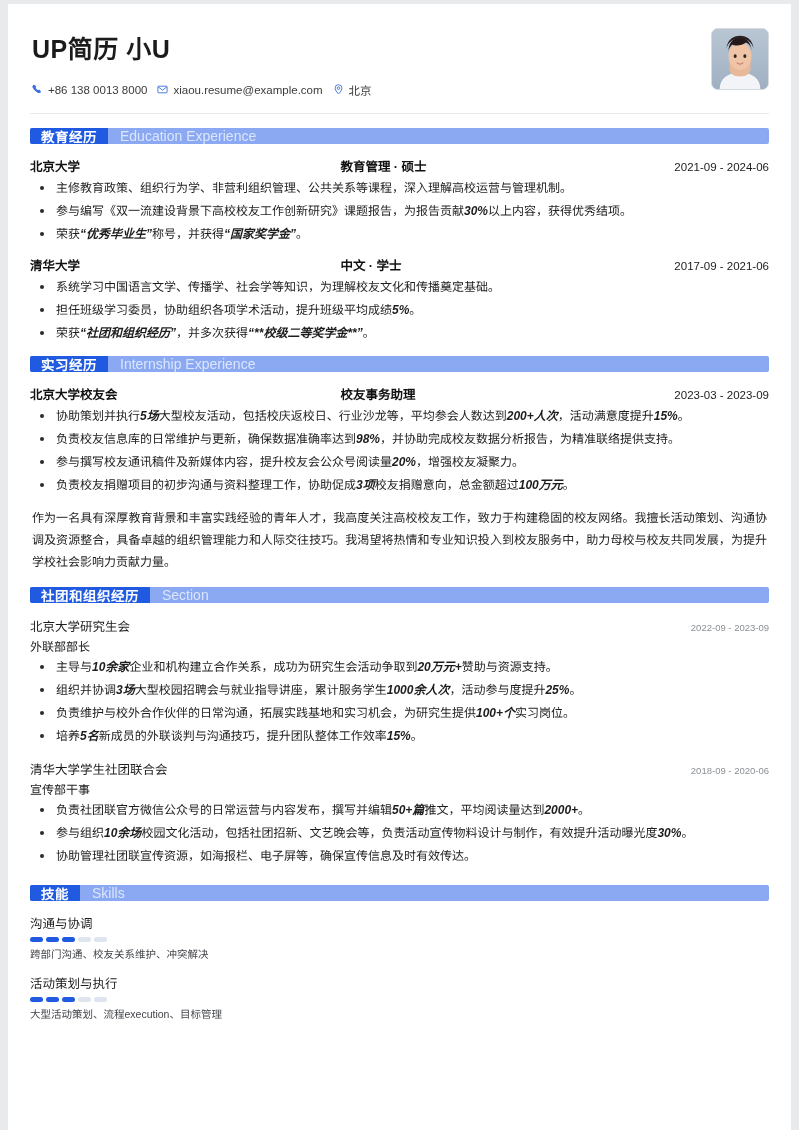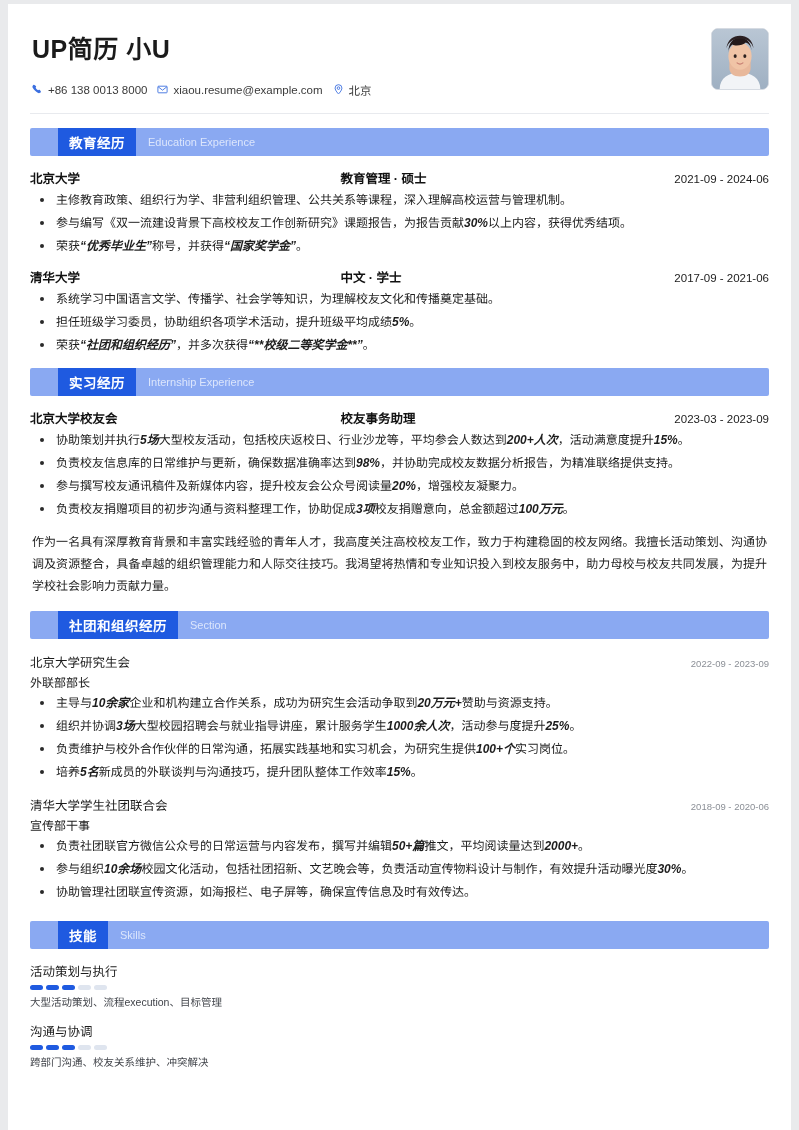--- a/index.html
+++ b/index.html
@@ -65,41 +65,40 @@
   .rule {
     height: 1px;
     background: #e8eaee;
     margin: 15px 0 0 0;
   }
 
   
   .sec-head {
     display: flex;
     align-items: stretch;
-    height: 28px;
+    height: 16px;
     margin: 14px 0 0 0;
     background: #8aa9f2;
     border-radius: 2px;
     overflow: hidden;
-    padding-left: 28px;
   }
   .sec-cn {
     background: #1f5ae0;
     color: #ffffff;
     font-size: 13.5px;
     font-weight: 700;
     display: flex;
     align-items: center;
     padding: 0 11px;
     white-space: nowrap;
     letter-spacing: .5px;
   }
   .sec-en {
     color: #e3ebfd;
-    font-size: 11px;
+    font-size: 14px;
     display: flex;
     align-items: center;
     padding: 0 12px;
     white-space: nowrap;
     opacity: .92;
   }
 
   
   .entry { margin-top: 12px; }
   .entry-row {
@@ -343,38 +342,38 @@
         <li>协助管理社团联宣传资源，如海报栏、电子屏等，确保宣传信息及时有效传达。</li>
       </ul>
     </div>
 
     <div class="sec-head" style="margin-top:20px;">
       <div class="sec-cn">技能</div>
       <div class="sec-en">Skills</div>
     </div>
 
     <div class="skill">
+      <div class="skill-name">沟通与协调</div>
+      <div class="dots">
+          <span class="dot on"></span>
+          <span class="dot on"></span>
+          <span class="dot on"></span>
+          <span class="dot"></span>
+          <span class="dot"></span>
+        </div>
+      <div class="skill-desc">跨部门沟通、校友关系维护、冲突解决</div>
+    </div>
+
+    <div class="skill">
       <div class="skill-name">活动策划与执行</div>
       <div class="dots">
           <span class="dot on"></span>
           <span class="dot on"></span>
           <span class="dot on"></span>
           <span class="dot"></span>
           <span class="dot"></span>
         </div>
       <div class="skill-desc">大型活动策划、流程execution、目标管理</div>
-    </div>
-
-    <div class="skill">
-      <div class="skill-name">沟通与协调</div>
-      <div class="dots">
-          <span class="dot on"></span>
-          <span class="dot on"></span>
-          <span class="dot on"></span>
-          <span class="dot"></span>
-          <span class="dot"></span>
-        </div>
-      <div class="skill-desc">跨部门沟通、校友关系维护、冲突解决</div>
     </div>
 
     <div class="tail-pad"></div>
   </div>
 </div>
 
 </body></html>

